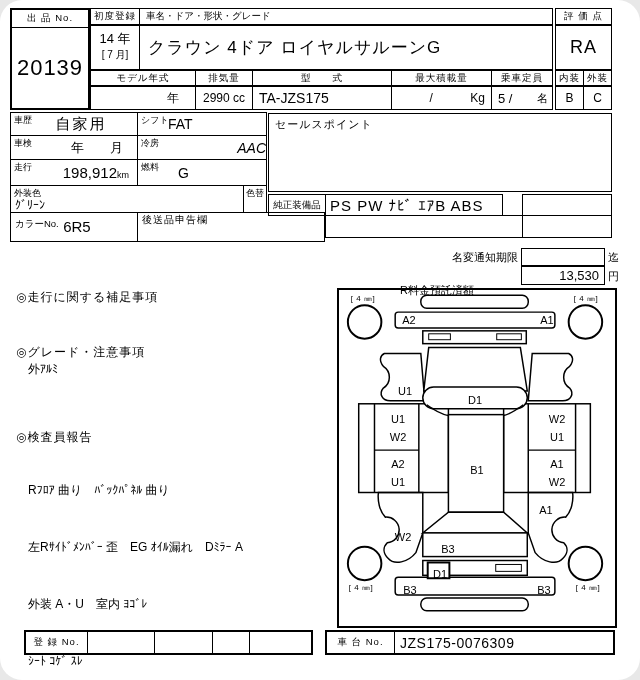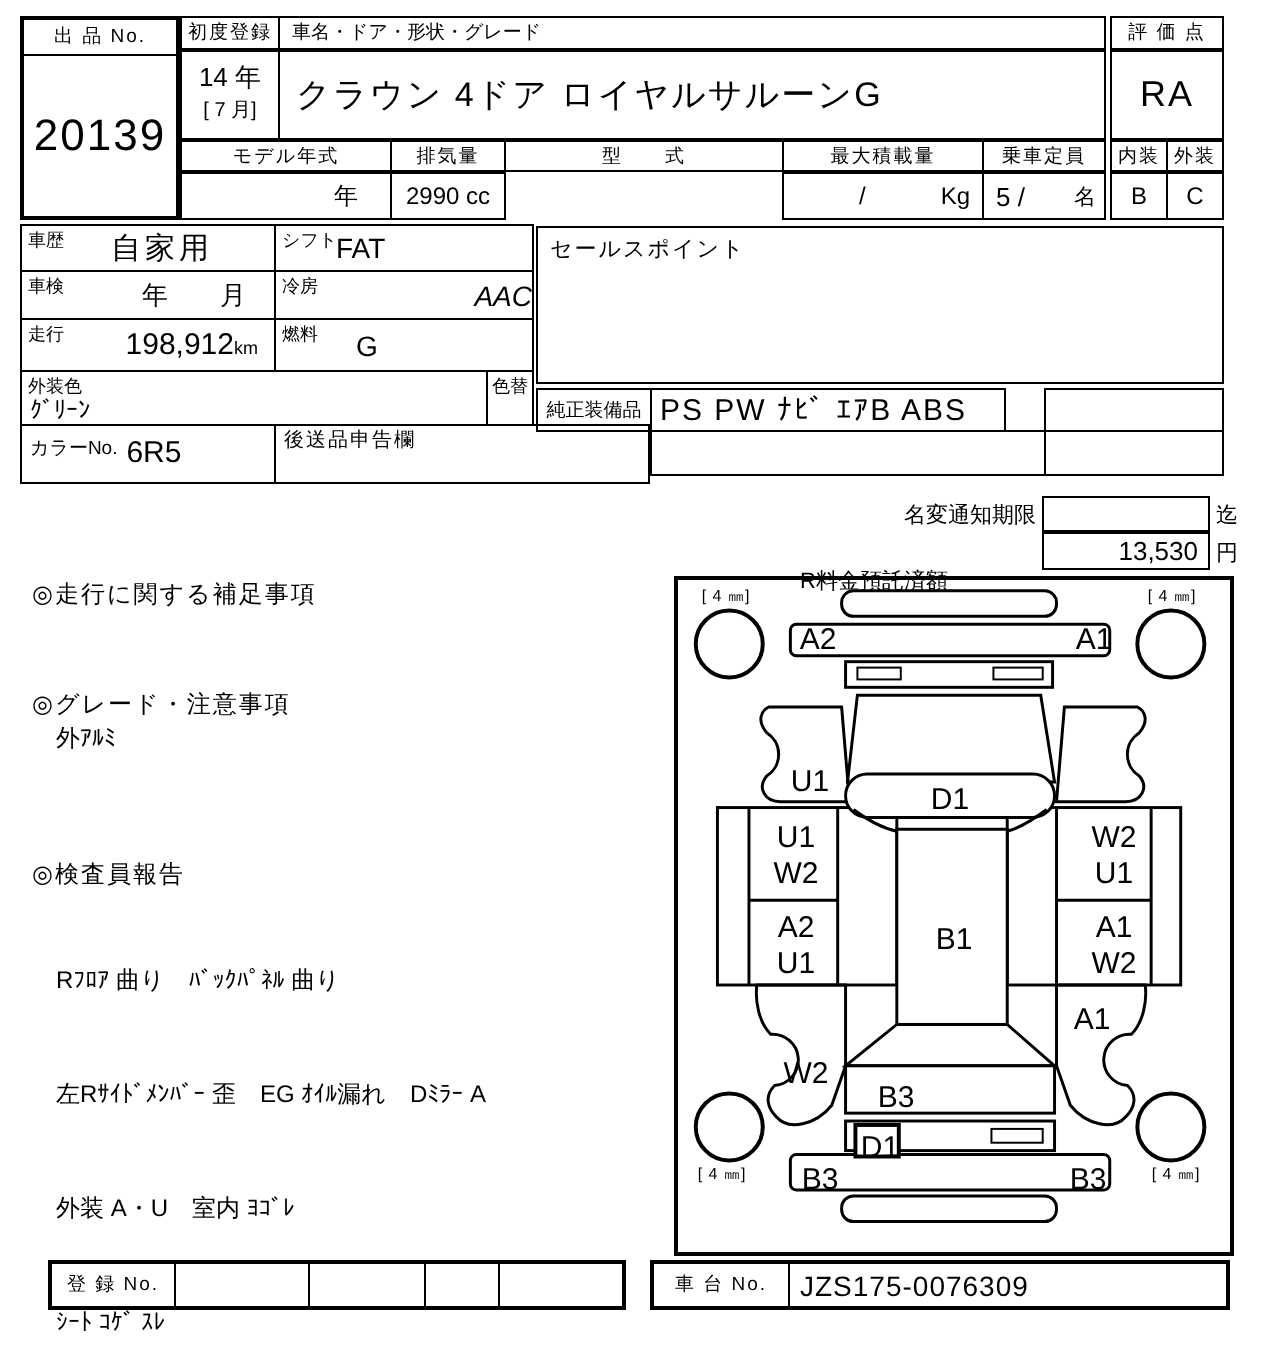--- a/index.html
+++ b/index.html
@@ -1,27 +1,27 @@
 <!DOCTYPE html>
 <html><head>
 <meta charset="utf-8">
 <style>
   html,body{margin:0;padding:0;background:#e8e8e8;}
   .sheet{position:relative;width:640px;height:680px;background:#ffffff;
-         font-family:"Liberation Sans","DejaVu Sans",sans-serif;color:#000;overflow:hidden;}
+         font-family:"Liberation Sans","DejaVu Sans",sans-serif;color:#000;overflow:hidden;border-radius:22px;}
   .abs{position:absolute;box-sizing:border-box;}
   .b{border:1.5px solid #000;}
   .b2{border:2px solid #000;}
   .hdr{font-size:9.5px;display:flex;align-items:center;justify-content:center;letter-spacing:1px;}
   .tl{font-size:9px;position:absolute;top:1px;left:3px;letter-spacing:0;}
   .cen{display:flex;align-items:center;justify-content:center;}
   .big{font-size:17px;letter-spacing:1px;}
   .note-h{font-size:12px;letter-spacing:1px;}
   .rep{font-size:12px;line-height:19px;white-space:pre;}
-  .dlabel{position:absolute;transform:translate(-50%,-50%);font-size:15px;white-space:nowrap;}
+  .dlabel{position:absolute;transform:translate(-50%,-50%);font-size:11px;white-space:nowrap;}
   .dlabel.corner{font-size:8px;letter-spacing:0.5px;}
   svg{display:block;}
 </style>
 </head>
 <body>
 
 <div class="sheet">
 
   <div class="abs b2" style="left:10px;top:8px;width:80px;height:102px;">
     <div class="hdr" style="height:17px;border-bottom:1.5px solid #000;">出 品 No.</div>
@@ -38,20 +38,21 @@
   <div class="abs b big" style="left:139px;top:25px;width:414px;height:45px;display:flex;align-items:center;padding-left:8px;">クラウン 4ドア ロイヤルサルーンG</div>
 
   <div class="abs b hdr" style="left:90px;top:70px;width:106px;height:16px;">モデル年式</div>
   <div class="abs b hdr" style="left:195px;top:70px;width:58px;height:16px;">排気量</div>
   <div class="abs b hdr" style="left:252px;top:70px;width:140px;height:16px;">型　　式</div>
   <div class="abs b hdr" style="left:391px;top:70px;width:101px;height:16px;">最大積載量</div>
   <div class="abs b hdr" style="left:491px;top:70px;width:62px;height:16px;">乗車定員</div>
 
   <div class="abs b" style="left:90px;top:86px;width:106px;height:24px;font-size:12px;display:flex;align-items:center;justify-content:flex-end;padding-right:16px;">年</div>
   <div class="abs b cen" style="left:195px;top:86px;width:58px;height:24px;font-size:12px;">2990 cc</div>
+  <div class="abs b" style="left:252px;top:86px;width:140px;height:24px;font-size:14px;display:flex;align-items:center;padding-left:6px;">TA-JZS175</div>
   <div class="abs b" style="left:391px;top:86px;width:101px;height:24px;font-size:12px;display:flex;align-items:center;">
     <span style="flex:1;text-align:center;">/</span>
     <span style="padding-right:6px;">Kg</span>
   </div>
   <div class="abs b" style="left:491px;top:86px;width:62px;height:24px;font-size:13px;display:flex;align-items:center;">
     <span style="padding-left:6px;flex:1;">5 /</span>
     <span style="padding-right:4px;font-size:11px;">名</span>
   </div>
 
   <div class="abs b hdr" style="left:555px;top:8px;width:57px;height:17px;">評 価 点</div>

